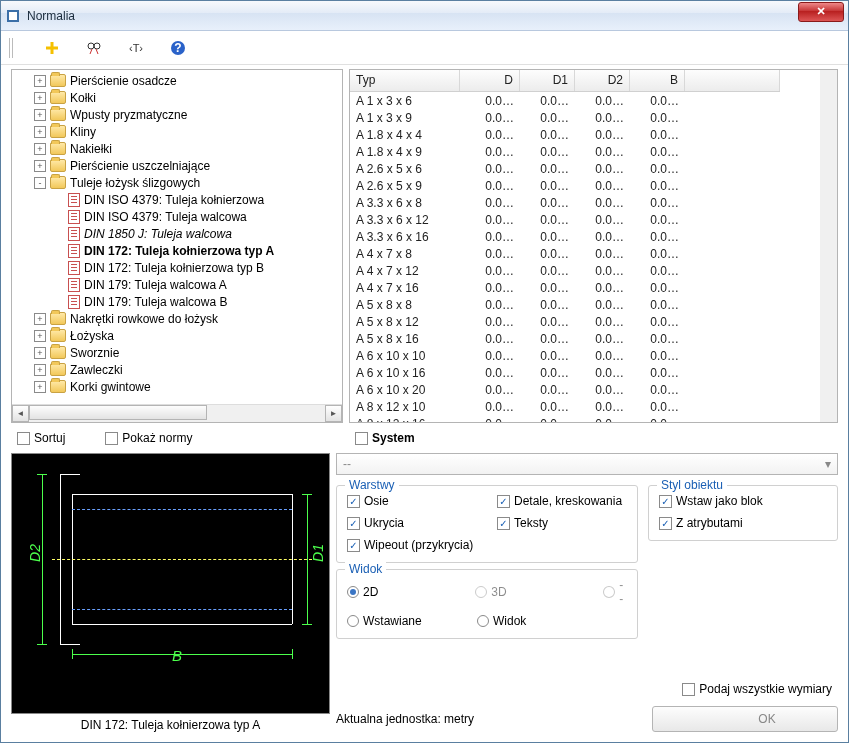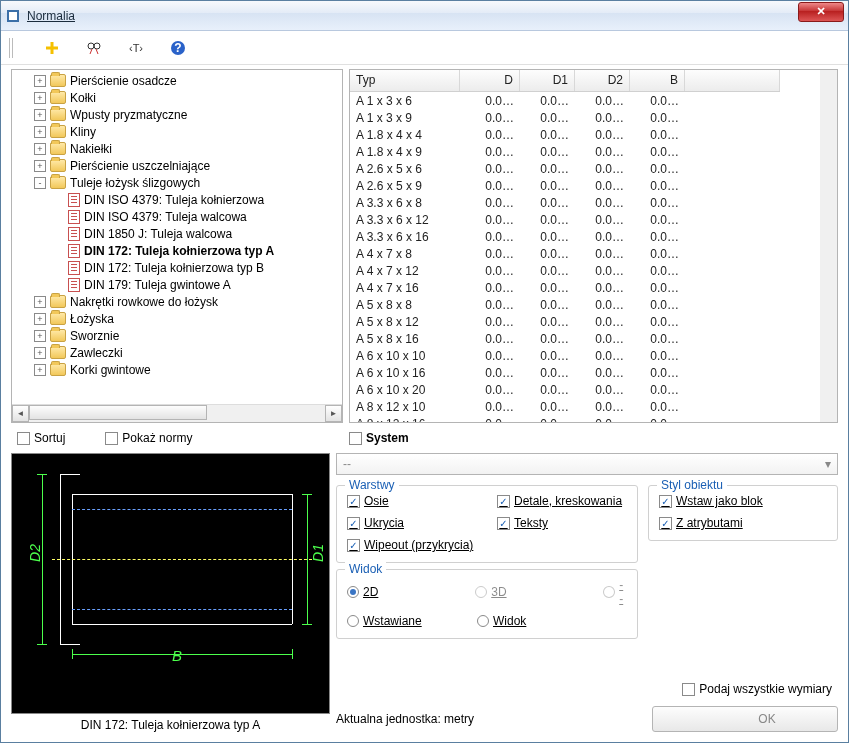--- a/index.html
+++ b/index.html
@@ -1,20 +1,20 @@
 <!DOCTYPE html>
 <html><head>
 <meta charset="utf-8">
 <style>
   * { box-sizing: border-box; font-family: "Segoe UI", Tahoma, sans-serif; font-size: 12px; }
   body { margin: 0; background: #dde4ed; width: 849px; height: 743px; overflow: hidden; }
   .window { width: 849px; height: 743px; background: #fff; border: 1px solid #5a7fa0; box-shadow: 0 0 8px rgba(0,0,0,.3); display: flex; flex-direction: column; }
   .titlebar { height: 30px; background: linear-gradient(#f7f9fc,#e4ecf7 40%,#d7e3f3 41%,#e8f0fb); display: flex; align-items: center; padding: 0 4px; border-bottom: 1px solid #b8c8de; position: relative; }
   .titlebar .icon { width: 16px; height: 16px; margin-right: 6px; }
-  .titlebar .title { flex: 1; color: #1a2b3c; text-decoration: underline; }
+  .titlebar .title { flex: 1; color: #1a2b3c; }
   .closebtn { width: 46px; height: 20px; background: linear-gradient(#e88,#c53434 45%,#b82020 46%,#d55); border: 1px solid #8a1a1a; border-radius: 3px; color:#fff; display:flex; align-items:center; justify-content:center; font-size:11px; font-weight:bold; cursor:pointer; margin-top:-8px; }
   .toolbar { height: 34px; display:flex; align-items:center; padding: 0 8px; gap: 24px; border-bottom:1px solid #e0e0e0; }
   .toolbar .grip { width:6px; height:20px; background: repeating-linear-gradient(90deg,#bbb 0 1px,transparent 1px 3px); margin-right:4px; }
   .toolbar .tb { width:18px; height:18px; display:flex; align-items:center; justify-content:center; cursor:pointer; }
   .content { flex:1; display:flex; flex-direction:column; padding: 4px 10px 10px 10px; gap:4px; }
   .top { display:flex; gap:6px; height: 354px; }
   .panel { border:1px solid #b4b4b4; background:#fff; flex:1; display:flex; flex-direction:column; overflow:hidden; }
   .tree { flex:1; overflow:auto; padding:2px 0; }
   .treerow { display:flex; align-items:center; height:17px; padding-left:4px; white-space:nowrap; cursor:pointer; }
   .treerow.selected .label { font-weight:bold; }
@@ -42,21 +42,21 @@
   .c4 { width:55px; }
   .optrow { display:flex; height:22px; align-items:center; gap:40px; padding:0 6px; }
   .chk { display:flex; align-items:center; gap:4px; cursor:pointer; }
   .chk .box { width:13px; height:13px; border:1px solid #8a8a8a; background:#fff; font-size:10px; line-height:11px; text-align:center; color:#1a5fb4; }
   .bottom { display:flex; gap:6px; flex:1; }
   .preview { width:332px; display:flex; flex-direction:column; }
   .previewcanvas { flex:1; background:#000; border:1px solid #888; position:relative; }
   .caption { text-align:center; padding-top:4px; }
   .right { flex:1; display:flex; flex-direction:column; gap:4px; }
   .combo { height:22px; border:1px solid #b4b4b4; background:linear-gradient(#fff,#f2f2f2); display:flex; align-items:center; padding:0 6px; color:#888; justify-content:space-between; }
-  .groups { display:flex; gap:10px;text-decoration:underline; }
+  .groups { display:flex; gap:10px; }
   .group { border:1px solid #d0d0d0; border-radius:3px; padding:8px 10px 10px 10px; position:relative; margin-top:6px; }
   .group .legend { position:absolute; top:-8px; left:8px; background:#fff; padding:0 4px; color:#1a5fb4; }
   .innerchks { display:flex; flex-direction:column; gap:8px; }
   .innerchks .row2 { display:flex; gap:40px; }
   .radio { display:flex; align-items:center; gap:4px; cursor:pointer; }
   .radio .dot { width:12px; height:12px; border:1px solid #8a8a8a; border-radius:50%; background:#fff; display:flex; align-items:center; justify-content:center; }
   .radio .dot.on::after { content:""; width:6px; height:6px; border-radius:50%; background:#3a75c4; }
   .radiorow { display:flex; gap:30px; margin-bottom:8px; }
   .footer { display:flex; align-items:center; justify-content:space-between; margin-top:6px; }
   .okbtn { width:186px; height:26px; background:linear-gradient(#fdfdfd,#e8e8e8); border:1px solid #b4b4b4; border-radius:3px; color:#888; display:flex; align-items:center; justify-content:center; cursor:pointer;padding-left:44px; }
@@ -148,39 +148,44 @@
             <div class="treerow" style="padding-left: 40px;">
               <span class="toggle empty"></span>
               <span class="docicon"></span>
               <span class="label">DIN ISO 4379: Tuleja kołnierzowa</span>
             </div>
             <div class="treerow" style="padding-left: 40px;">
               <span class="toggle empty"></span>
               <span class="docicon"></span>
               <span class="label">DIN ISO 4379: Tuleja walcowa</span>
             </div>
+            <div class="treerow" style="padding-left: 40px; font-style: italic;">
+              <span class="toggle empty"></span>
+              <span class="docicon"></span>
+              <span class="label">DIN 1850 J: Tuleja walcowa</span>
+            </div>
+            <div class="treerow selected" style="padding-left: 40px;">
+              <span class="toggle empty"></span>
+              <span class="docicon"></span>
+              <span class="label">DIN 172: Tuleja kołnierzowa typ A</span>
+            </div>
             <div class="treerow" style="padding-left: 40px;">
               <span class="toggle empty"></span>
               <span class="docicon"></span>
-              <span class="label">DIN 1850 J: Tuleja walcowa</span>
-            </div>
-            <div class="treerow selected" style="padding-left: 40px;">
-              <span class="toggle empty"></span>
-              <span class="docicon"></span>
-              <span class="label">DIN 172: Tuleja kołnierzowa typ A</span>
+              <span class="label">DIN 172: Tuleja kołnierzowa typ B</span>
             </div>
             <div class="treerow" style="padding-left: 40px;">
               <span class="toggle empty"></span>
               <span class="docicon"></span>
-              <span class="label">DIN 172: Tuleja kołnierzowa typ B</span>
+              <span class="label">DIN 179: Tuleja walcowa A</span>
             </div>
             <div class="treerow" style="padding-left: 40px;">
               <span class="toggle empty"></span>
               <span class="docicon"></span>
-              <span class="label">DIN 179: Tuleja gwintowe A</span>
+              <span class="label">DIN 179: Tuleja walcowa B</span>
             </div>
             <div class="treerow" style="padding-left: 22px;">
               <span class="toggle">+</span>
               <span class="folder"></span>
               <span class="label">Nakrętki rowkowe do łożysk</span>
             </div>
             <div class="treerow" style="padding-left: 22px;">
               <span class="toggle">+</span>
               <span class="folder"></span>
               <span class="label">Łożyska</span>
@@ -362,21 +367,21 @@
                   <div class="gc c3 r">0.0…</div>
                   <div class="gc c4 r">0.0…</div>
                 </div>
               </div>
           </div>
           <div class="vscroll-spacer"></div>
         </div>
       </div>
     </div>
 
-    <div style="display:flex; ">
+    <div style="display:flex; gap:6px;">
       <div class="optrow" style="width:332px;">
         <label class="chk">
             <span class="box"></span>
             <span>Sortuj</span>
           </label>
         <label class="chk">
             <span class="box"></span>
             <span>Pokaż normy</span>
           </label>
       </div>

